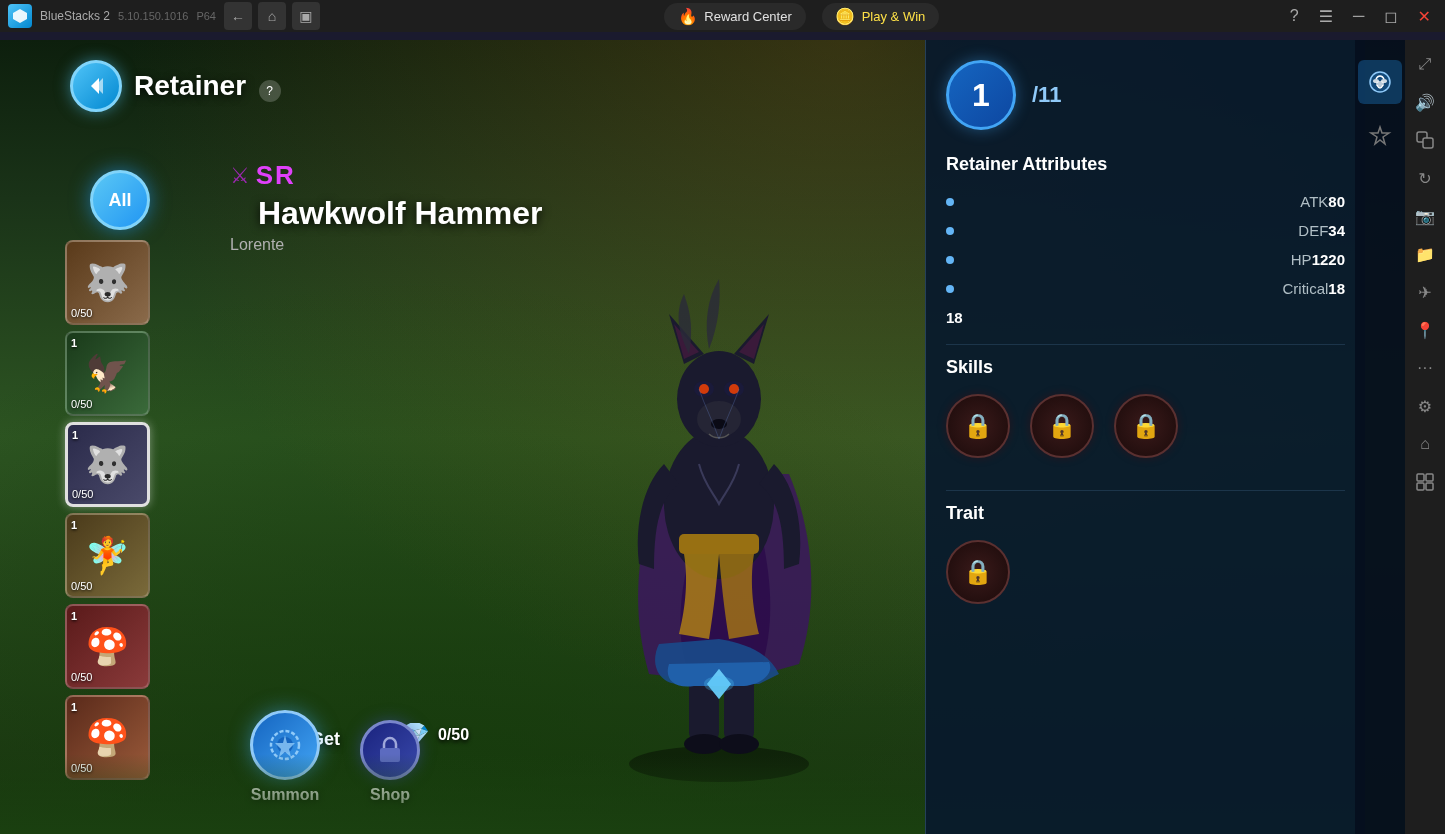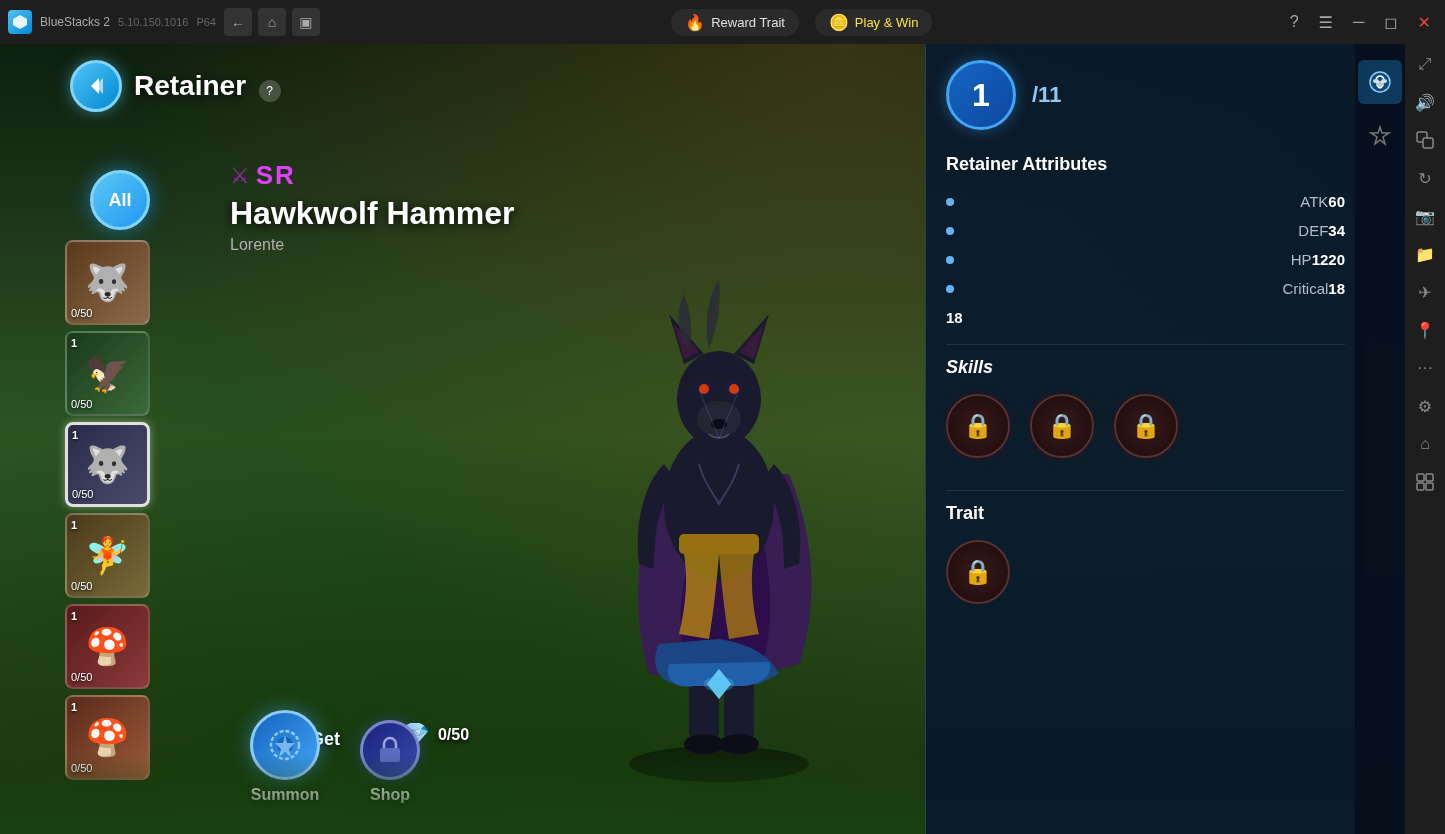--- a/index.html
+++ b/index.html
@@ -8,21 +8,21 @@
       height: 834px;
       overflow: hidden;
       font-family: 'Arial', sans-serif;
       background: #1a1a2e;
       position: relative;
     }
 
     
     #titlebar {
       width: 100%;
-      height: 44px;
+      height: 32px;
       background: #1e1e1e;
       display: flex;
       align-items: center;
       justify-content: space-between;
       padding: 0 8px;
       position: absolute;
       top: 0;
       left: 0;
       z-index: 100;
     }
@@ -284,20 +284,21 @@
       color: #e040fb;
       font-size: 26px;
       font-weight: bold;
       letter-spacing: 2px;
     }
     .char-name {
       color: white;
       font-size: 32px;
       font-weight: bold;
       text-shadow: 0 2px 10px rgba(0,0,0,0.9);
+      margin-left: 28px;
     }
     .char-subtitle {
       color: #b0b0b0;
       font-size: 16px;
       margin-top: 4px;
     }
 
     
     .bottom-actions {
       position: absolute;
@@ -470,21 +471,20 @@
       background: rgba(100,150,200,0.2);
       margin: 12px 0;
     }
 
     
     .skills-title {
       color: white;
       font-size: 18px;
       font-weight: bold;
       margin-bottom: 16px;
-      font-style: italic;
     }
     .skills-row {
       display: flex;
       gap: 20px;
       margin-bottom: 20px;
     }
     .skill-slot {
       width: 64px;
       height: 64px;
       background: radial-gradient(circle, #3a1a1a, #1a0a0a);
@@ -585,21 +585,21 @@
     <div class="titlebar-nav">
       <div class="titlebar-nav-btn">←</div>
       <div class="titlebar-nav-btn">⌂</div>
       <div class="titlebar-nav-btn">▣</div>
     </div>
   </div>
 
   <div class="titlebar-center">
     <div class="reward-center-btn">
       <span class="flame">🔥</span>
-      <span class="label">Reward Trait</span>
+      <span class="label">Reward Center</span>
     </div>
     <div class="play-win-btn">
       <span class="coin">🪙</span>
       <span class="label">Play &amp; Win</span>
     </div>
   </div>
 
   <div class="titlebar-right">
     <span class="titlebar-right-btn">?</span>
     <span class="titlebar-right-btn">☰</span>
@@ -805,21 +805,21 @@
         <span class="level-max">/11</span>
       </div>
 
       <div class="attributes-title">Retainer Attributes</div>
 
       <div class="attr-row">
         <div class="attr-name">
           <div class="attr-dot"></div>
           <span>ATK</span>
         </div>
-        <span class="attr-value">60</span>
+        <span class="attr-value">80</span>
       </div>
       <div class="attr-row">
         <div class="attr-name">
           <div class="attr-dot"></div>
           <span>DEF</span>
         </div>
         <span class="attr-value">34</span>
       </div>
       <div class="attr-row">
         <div class="attr-name">

